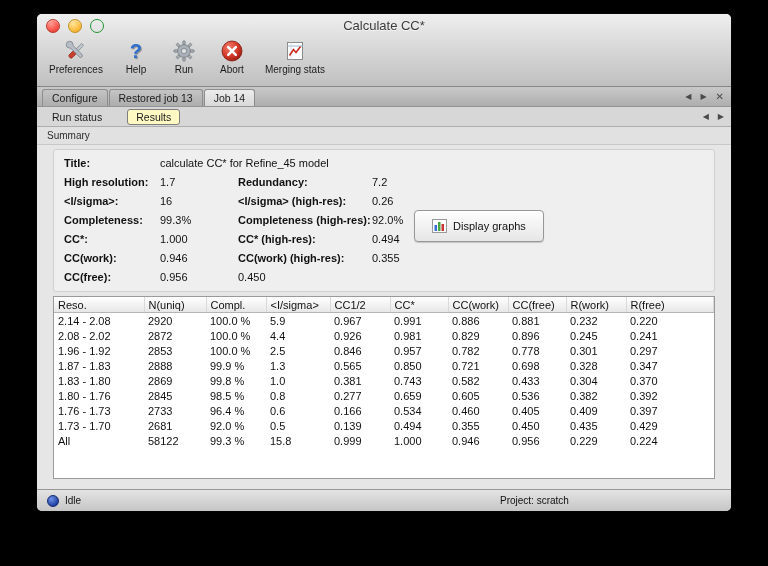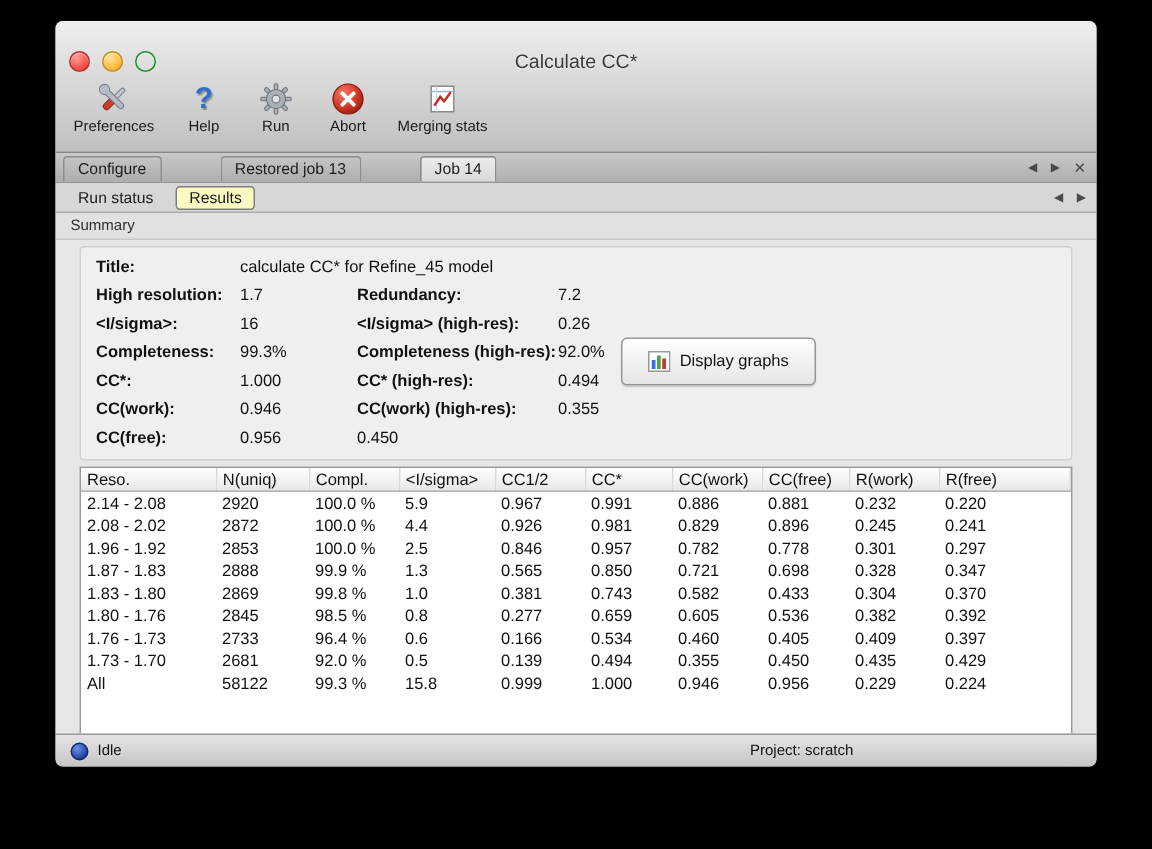--- a/index.html
+++ b/index.html
@@ -13,49 +13,49 @@
     position:absolute; left:37px; top:14px; width:694px; height:497px;
     border-radius:5px; background:#e6e6e6; overflow:hidden;
     display:flex; flex-direction:column;
     box-shadow:0 14px 30px rgba(0,0,0,.75), 0 0 1px rgba(255,255,255,.25);
   }
   
   .header {
     background:linear-gradient(180deg,#efefef 0%,#d9d9d9 45%,#c0c0c0 100%);
     border-bottom:1px solid #878787; flex:0 0 auto;
   }
-  .titlebar { height:22px; position:relative; display:flex; align-items:center; justify-content:center;margin-top:15px; }
+  .titlebar { height:22px; position:relative; display:flex; align-items:center; justify-content:center; }
   .traffic { position:absolute; left:9px; top:5px; display:flex; gap:8px; }
   .light { width:12px; height:12px; border-radius:50%; box-shadow:inset 0 1px 1px rgba(255,255,255,.5); }
   .light.red    { background:radial-gradient(circle at 35% 30%, #ff9d96, #f95248 60%, #ce3a30); border:0.5px solid #b5342b; }
   .light.yellow { background:radial-gradient(circle at 35% 30%, #ffe49c, #fdbc40 60%, #df9b27); border:0.5px solid #c4901f; }
   .light.green  { background:radial-gradient(circle at 35% 30%, #9fe8a4, #34c84a 60%, #24a437; border:0.5px solid #1f9330;); border:0.5px solid #1f9330; }
   .title { font-size:13px; color:#3a3a3a; text-shadow:0 1px 0 rgba(255,255,255,.6); }
   .toolbar { height:48px; display:flex; align-items:flex-start; padding:2px 12px 0; gap:18px; }
   .tool { display:flex; flex-direction:column; align-items:center; gap:0; min-width:30px; cursor:default; }
   .ticon { width:26px; height:26px; display:flex; align-items:center; justify-content:center; }
   .tlabel { font-size:10px; color:#1c1c1c; white-space:nowrap; }
   .qmark { font-size:20px; font-weight:bold; color:#2e6ed0; text-shadow:1px 1px 1px rgba(0,0,0,.35); line-height:24px; }
   
   .tabrow1 {
     height:19px; background:linear-gradient(#c9c9c9,#aeaeae);
     border-bottom:1px solid #949494; display:flex; align-items:flex-end;
-    padding-left:5px; position:relative; flex:0 0 auto;gap:38px;
+    padding-left:5px; position:relative; flex:0 0 auto;
   }
   .tab1 {
     font-size:10.5px; color:#1c1c1c; padding:2px 9px 2px;
     border:1px solid #8d8d8d; border-bottom:none; border-radius:3px 3px 0 0;
     background:linear-gradient(#c4c4c4,#adadad); margin-right:1px; cursor:default;
   }
   .tab1.active { background:linear-gradient(#ececec,#d9d9d9); }
   .tabnav { position:absolute; right:7px; top:0; height:100%; display:flex; align-items:center; gap:9px; font-size:8px; color:#4a4a4a; }
   .tabnav span { cursor:default; }
   .tabrow2 {
     height:19px; background:#d7d7d7; border-bottom:1px solid #adadad;
-    display:flex; align-items:center; padding:0 6px; gap:6px; position:relative; flex:0 0 auto;
+    display:flex; align-items:center; padding:0 6px; gap:16px; position:relative; flex:0 0 auto;
   }
   .tab2 { font-size:10.5px; color:#1c1c1c; padding:1px 8px; border:1px solid transparent; border-radius:3px; cursor:default; }
   .tab2.active { border-color:#7e7e7e; background:#fef9c3; }
   .sectionbar {
     height:17px; background:#e1e1e1; border-bottom:1px solid #c8c8c8;
     display:flex; align-items:center; padding:0 10px; font-size:10px; color:#2d2d2d; flex:0 0 auto;
   }
   
   .content { flex:1 1 auto; background:#e6e6e6; padding:4px 16px 0; position:relative; overflow:hidden; }
   .summary-panel {

